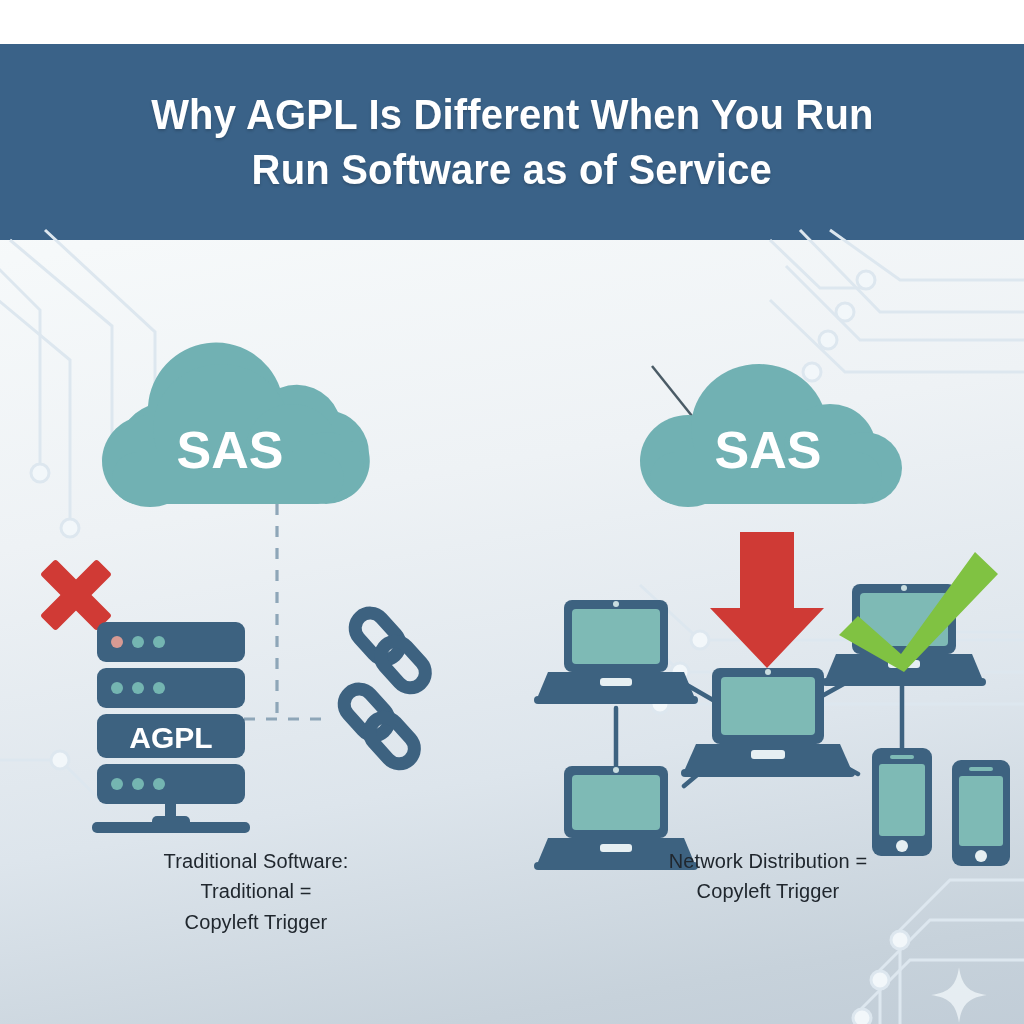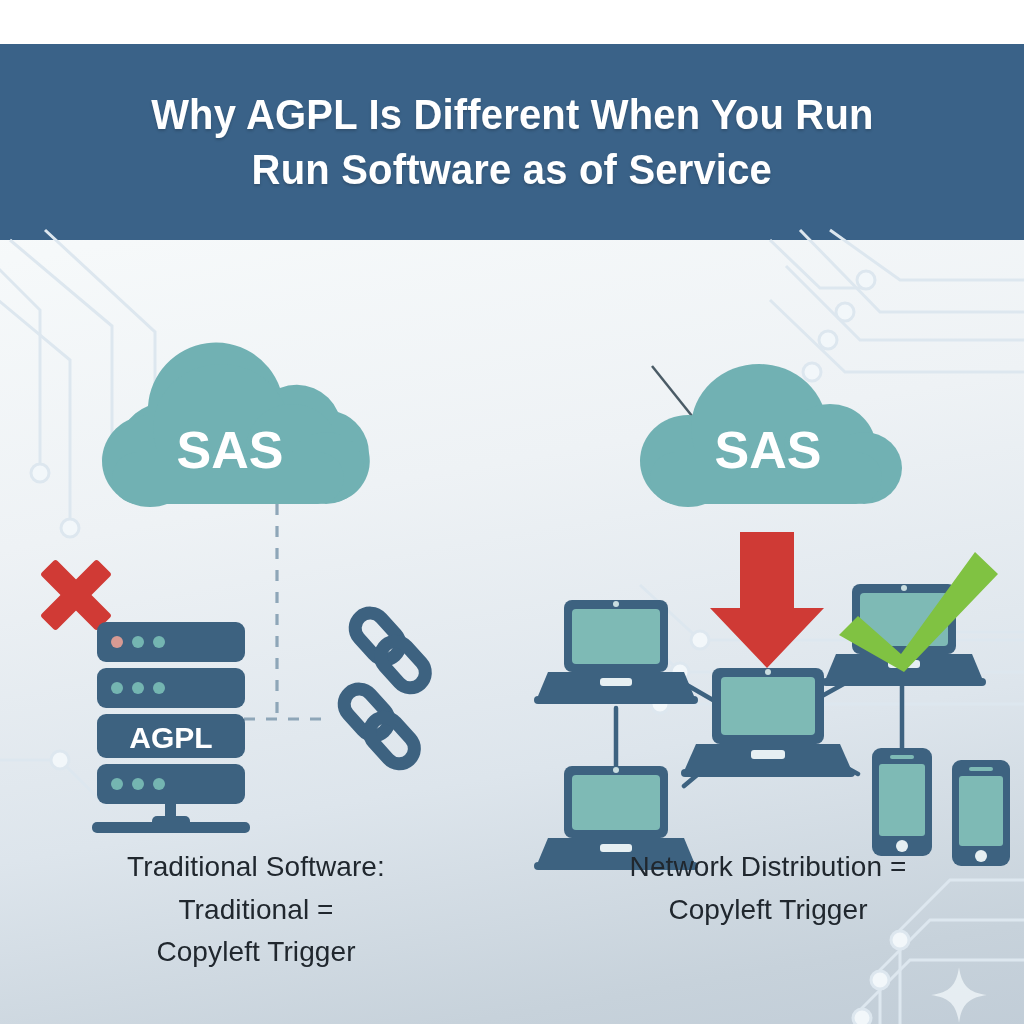--- a/index.html
+++ b/index.html
@@ -36,21 +36,21 @@
   .panel{position:absolute;top:212px;height:828px;width:512px;}
   .panel-left{left:0;}
   .panel-right{left:512px;}
 
   .stage{position:absolute;left:0;top:0;width:512px;height:600px;}
 
   
   .caption{
     position:absolute;left:0;width:512px;top:590px;
     text-align:center;color:#20272e;
-    font-size:28px;line-height:1.52;font-weight:400;
+    font-size:20px;line-height:1.52;font-weight:400;
     letter-spacing:.1px;
   }
   .caption .cl{display:block;white-space:nowrap;}
 
   svg{display:block;overflow:visible;}
 </style>
 </head>
 <body>
 
 <div class="poster">

